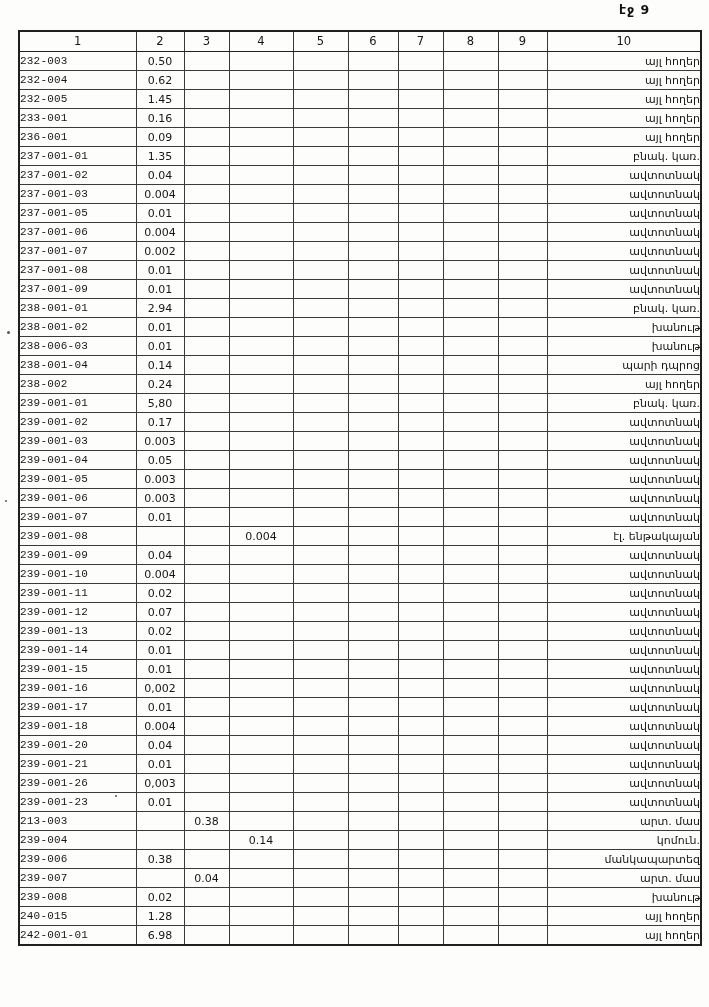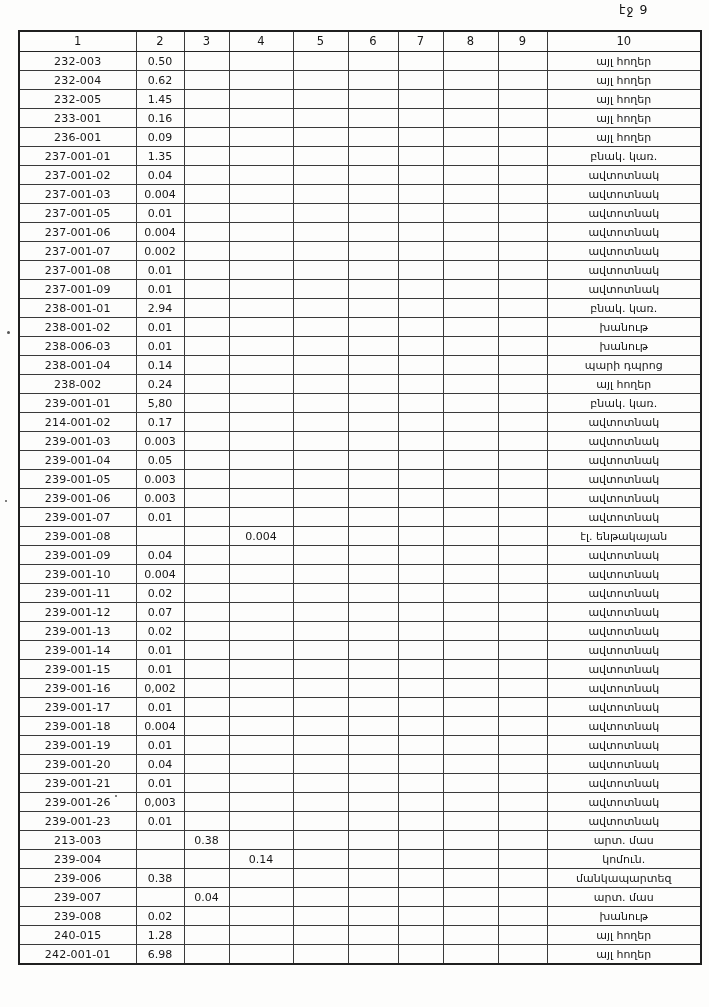--- a/index.html
+++ b/index.html
@@ -13,21 +13,21 @@
     background: #fdfdfc;
     font-family: "DejaVu Sans", "Liberation Sans", sans-serif;
     color: #161616;
     overflow: hidden;
   }
   .page-number {
     position: absolute;
     top: 2px;
     left: 619px;
     font-size: 12.5px;
-    font-weight: normal;
+    font-weight: bold;
     letter-spacing: 1px;
     color: #111;
   }
   table.grid {
     position: absolute;
     top: 30px;
     left: 18px;
     width: 682px;
     border-collapse: collapse;
     table-layout: fixed;
@@ -46,29 +46,30 @@
     vertical-align: middle;
   }
   table.grid th {
     height: 19px;
     font-weight: normal;
     font-size: 11.5px;
     text-align: center;
     border-bottom: 1px solid #222;
   }
   td.c1 {
-    text-align: center;
+    text-align: left;
     padding-left: 5px;
     letter-spacing: 0.2px;
+    font-family: Liberation Mono, monospace;
   }
   td.cnum {
     text-align: center;
   }
   td.c10 {
-    text-align: center;
+    text-align: right;
     padding-left: 4px;
     font-size: 10.5px;
   }
   
   .speck {
     position: absolute;
     background: #555;
     border-radius: 50%;
   }
   .speck.s1 { left: 7px;  top: 331px; width: 3px; height: 3px; }
@@ -330,21 +331,21 @@
         <td class="cnum"></td>
         <td class="cnum"></td>
         <td class="cnum"></td>
         <td class="cnum"></td>
         <td class="cnum"></td>
         <td class="cnum"></td>
         <td class="cnum"></td>
         <td class="c10">բնակ. կառ.</td>
       </tr>
       <tr>
-        <td class="c1">214-001-02</td>
+        <td class="c1">239-001-02</td>
         <td class="cnum">0.17</td>
         <td class="cnum"></td>
         <td class="cnum"></td>
         <td class="cnum"></td>
         <td class="cnum"></td>
         <td class="cnum"></td>
         <td class="cnum"></td>
         <td class="cnum"></td>
         <td class="c10">ավտոտնակ</td>
       </tr>
@@ -524,32 +525,20 @@
         <td class="cnum"></td>
         <td class="cnum"></td>
         <td class="cnum"></td>
         <td class="cnum"></td>
         <td class="cnum"></td>
         <td class="c10">ավտոտնակ</td>
       </tr>
       <tr>
         <td class="c1">239-001-18</td>
         <td class="cnum">0.004</td>
-        <td class="cnum"></td>
-        <td class="cnum"></td>
-        <td class="cnum"></td>
-        <td class="cnum"></td>
-        <td class="cnum"></td>
-        <td class="cnum"></td>
-        <td class="cnum"></td>
-        <td class="c10">ավտոտնակ</td>
-      </tr>
-      <tr>
-        <td class="c1">239-001-19</td>
-        <td class="cnum">0.01</td>
         <td class="cnum"></td>
         <td class="cnum"></td>
         <td class="cnum"></td>
         <td class="cnum"></td>
         <td class="cnum"></td>
         <td class="cnum"></td>
         <td class="cnum"></td>
         <td class="c10">ավտոտնակ</td>
       </tr>
       <tr>

